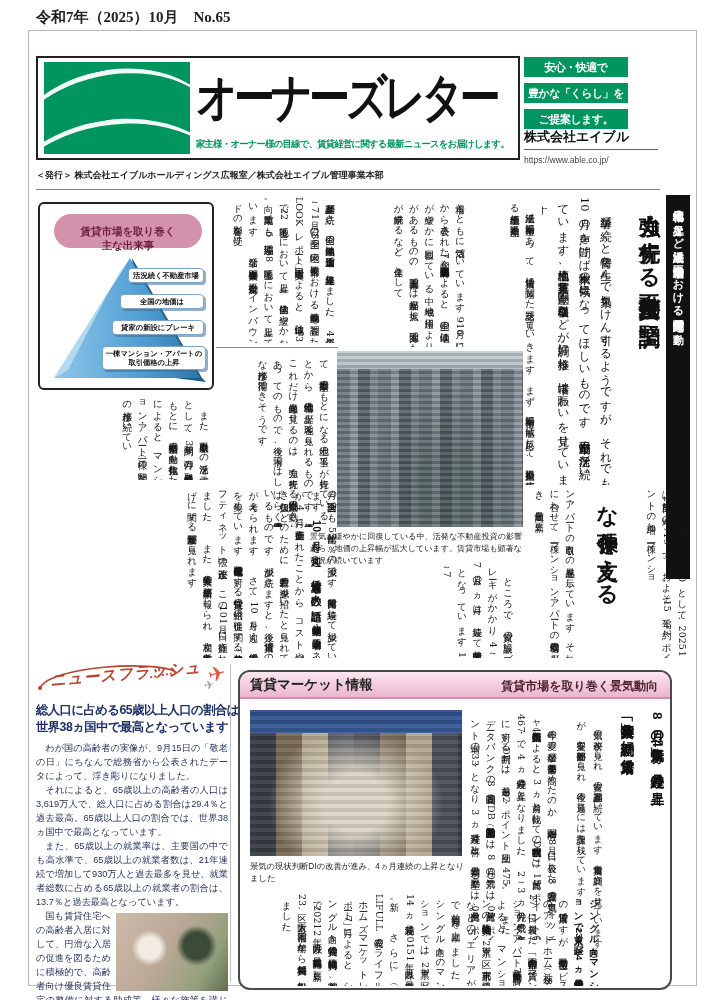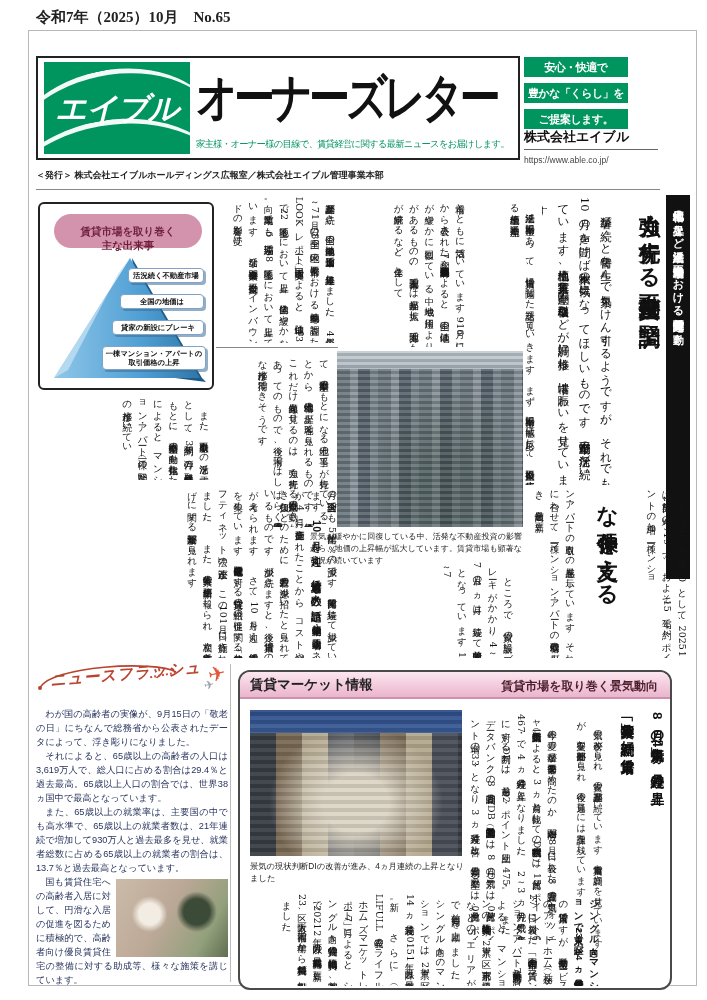--- a/index.html
+++ b/index.html
@@ -20,21 +20,21 @@
   .page-border{left:28px;top:30px;width:669px;height:956px;border:1px solid #b8b8b8;}
   .header-box{left:36px;top:56px;width:484px;height:104px;border:2px solid #222;background:#fff;}
   .logo{left:44px;top:62px;width:146px;height:92px;background:var(--green);overflow:hidden;}
   .logo .sw1,.logo .sw2{position:absolute;border-top:5px solid rgba(255,255,255,.95);border-radius:50%;}
   .logo .sw1{width:220px;height:160px;left:-40px;top:8px;transform:rotate(-12deg);}
   .logo .sw2{width:240px;height:170px;left:-50px;top:58px;transform:rotate(-10deg);}
   .logo-text{position:absolute;left:0;right:0;top:26px;text-align:center;color:#fff;
              font-size:31px;font-weight:bold;font-style:italic;letter-spacing:-1px;}
   .nl-title{left:196px;top:64px;width:322px;font-size:41px;font-weight:900;letter-spacing:-4px;
             color:#111;white-space:nowrap;transform:scaleY(1.25);transform-origin:top left;}
-  .tagline{left:196px;top:138px;width:322px;font-size:9.3px;font-weight:normal;color:var(--green);
+  .tagline{left:196px;top:138px;width:322px;font-size:9.3px;font-weight:bold;color:var(--green);
            letter-spacing:-0.7px;white-space:nowrap;}
   .slogan{left:524px;width:104px;height:20px;background:var(--green);color:#fff;
           font-size:11px;font-weight:bold;text-align:center;line-height:20px;letter-spacing:-0.5px;}
   .company{left:524px;top:128px;font-size:13px;font-weight:900;color:#111;}
   .co-line{left:524px;top:149px;width:134px;border-top:1px solid #666;}
   .url{left:524px;top:155px;font-size:8.5px;color:#444;}
   .publisher{left:36px;top:169px;font-size:9px;font-weight:bold;color:#222;}
   .main-divider{left:36px;top:189px;width:624px;border-top:1.5px solid #888;}
   
   .side-tab{left:666px;top:195px;width:24px;height:384px;background:#111;}
@@ -126,21 +126,20 @@
 
 <div id="page">
 
   <div class="abs date-line">令和7年（2025）10月　No.65</div>
   <div class="abs page-border"></div>
 
   <div class="abs header-box"></div>
   <div class="abs logo">
     <div class="sw1"></div>
     <div class="sw2"></div>
-    <div class="logo-text">エイブル</div>
   </div>
   <div class="abs nl-title">オーナーズレター</div>
   <div class="abs tagline">家主様・オーナー様の目線で、賃貸経営に関する最新ニュースをお届けします。</div>
 
   <div class="abs slogan" style="top:57px;">安心・快適で</div>
   <div class="abs slogan" style="top:83px;">豊かな「くらし」を</div>
   <div class="abs slogan" style="top:109px;">ご提案します。</div>
   <div class="abs company">株式会社エイブル</div>
   <div class="abs co-line"></div>
   <div class="abs url">https://www.able.co.jp/</div>
@@ -202,20 +201,24 @@
     <div class="nf-head">
       <svg class="nf-swirl" width="150" height="40">
         <path d="M4,30 C14,8 120,2 140,14" stroke="#b8432f" stroke-width="1.6" fill="none"></path>
         <circle cx="4" cy="30" r="2" fill="#b8432f"></circle>
       </svg>
       <span class="nf-script">ニュースフラッシュ</span>
       <span class="nf-dots"></span>
       <span class="plane-shadow">✈</span>
       <span class="plane">✈</span>
     </div>
+    <div class="nf-hl">
+      <span>総人口に占める65歳以上人口の割合は</span><br>
+      <span>世界38ヵ国中で最高となっています</span>
+    </div>
     <div class="nf-body">
       <p>わが国の高齢者の実像が、9月15日の「敬老の日」にちなんで総務省から公表されたデータによって、浮き彫りになりました。</p>
       <p>それによると、65歳以上の高齢者の人口は3,619万人で、総人口に占める割合は29.4％と過去最高。65歳以上人口の割合では、世界38ヵ国中で最高となっています。</p>
       <p>また、65歳以上の就業率は、主要国の中でも高水準で、65歳以上の就業者数は、21年連続で増加して930万人と過去最多を見せ、就業者総数に占める65歳以上の就業者の割合は、13.7％と過去最高となっています。</p>
       <div class="photo-elderly"></div>
       <p>国も賃貸住宅への高齢者入居に対して、円滑な入居の促進を図るために積極的で、高齢者向け優良賃貸住宅の整備に対する助成等、様々な施策を講じています。</p>
     </div>
   </div>
 
   <div class="abs mk">

